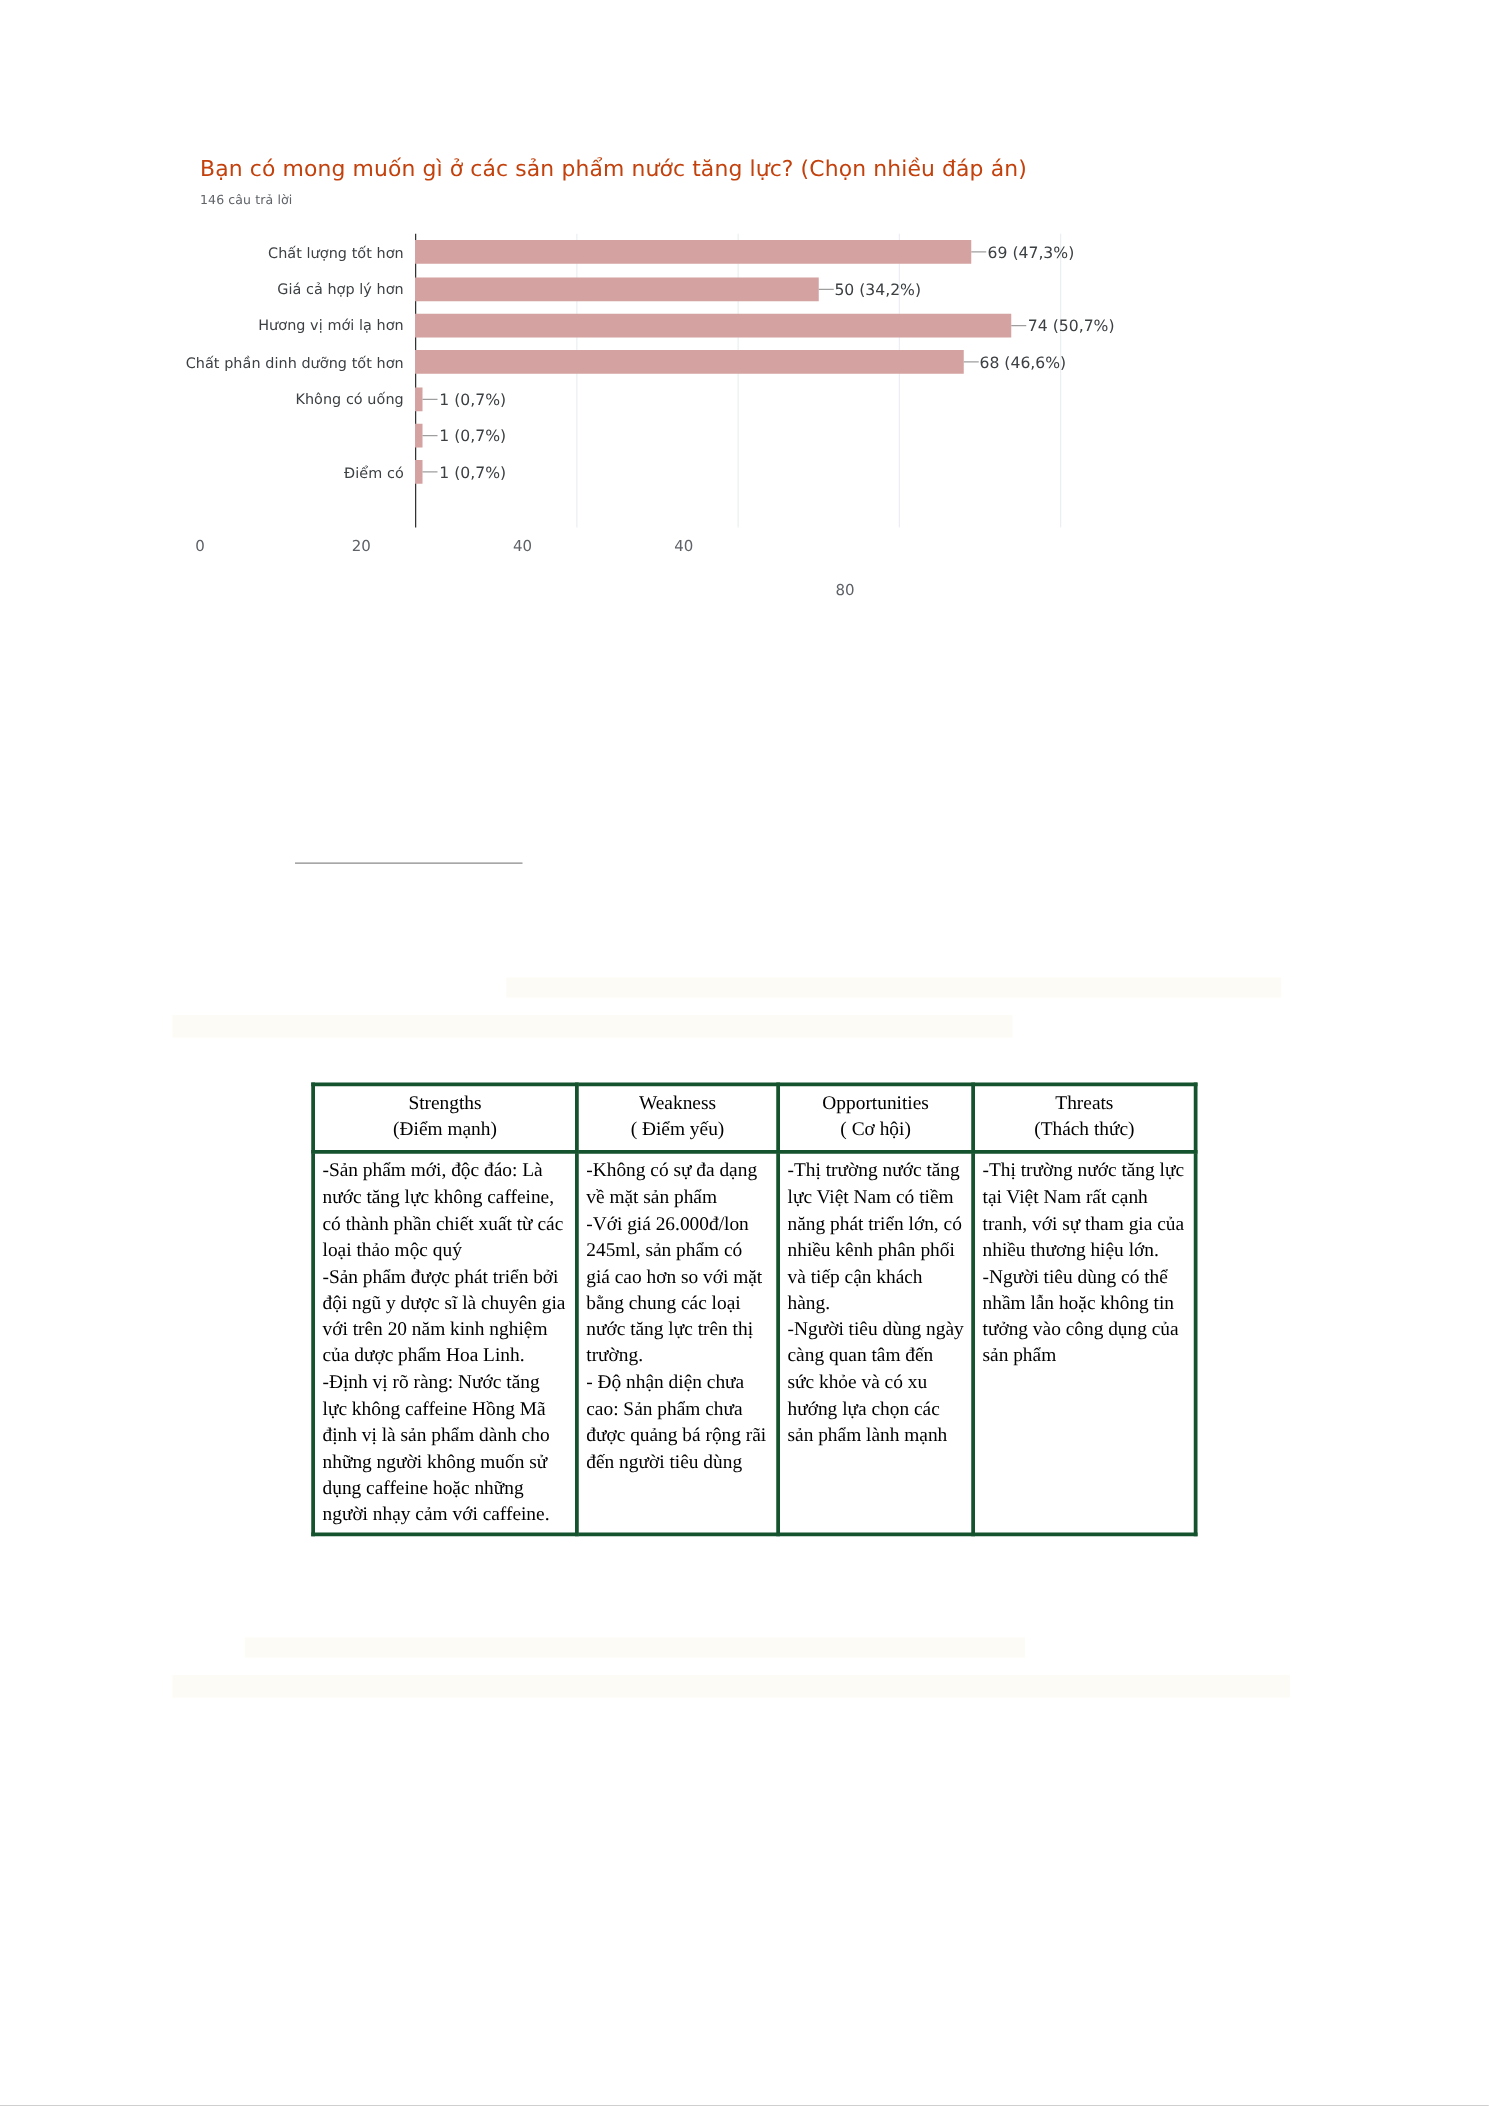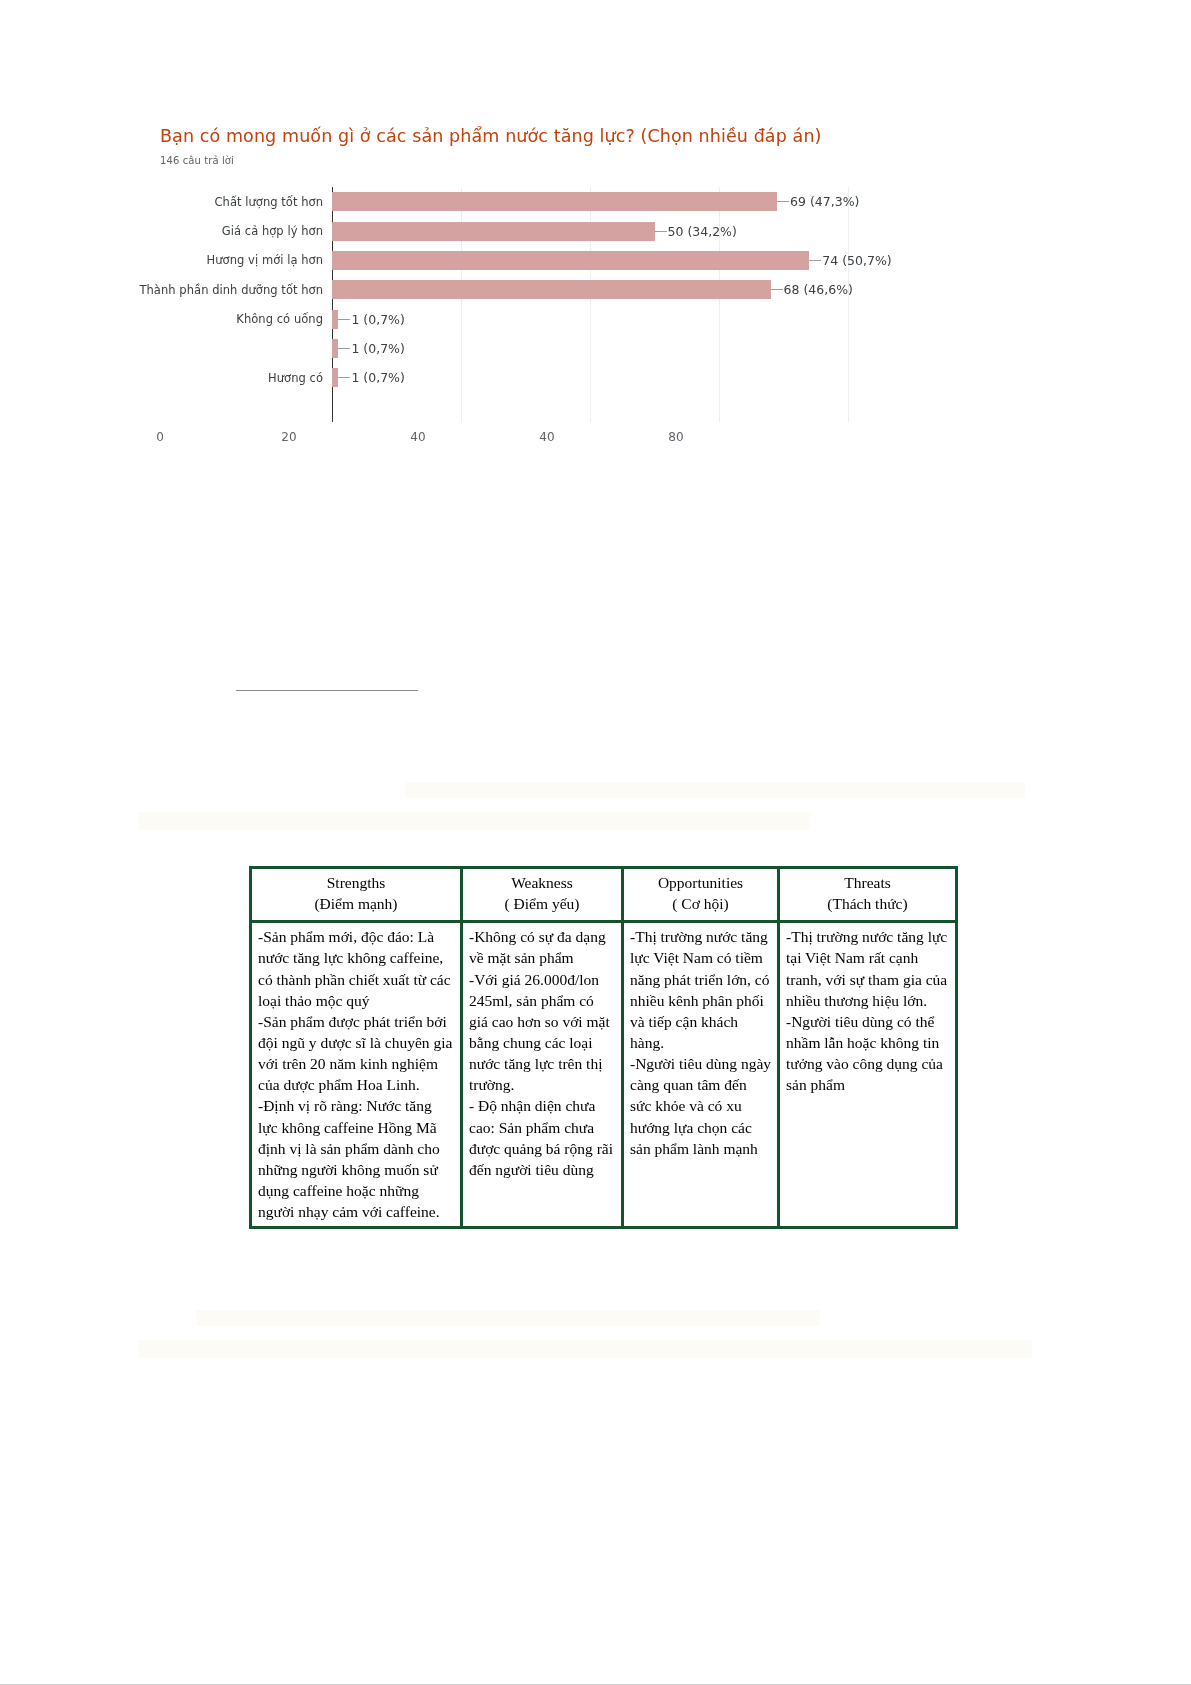--- a/index.html
+++ b/index.html
@@ -219,51 +219,51 @@
             <div class="leader"></div>
             <div class="val-label">50 (34,2%)</div>
           </div>
           <div class="bar-row">
             <div class="cat-label">Hương vị mới lạ hơn</div>
             <div class="bar" style="width: 477.3px; background: rgb(212, 162, 160);"></div>
             <div class="leader"></div>
             <div class="val-label">74 (50,7%)</div>
           </div>
           <div class="bar-row">
-            <div class="cat-label">Thành phần dinh dưỡng tốt hơn</div>
+            <div class="cat-label">Chất phần dinh dưỡng tốt hơn</div>
             <div class="bar" style="width: 438.6px; background: rgb(212, 162, 160);"></div>
             <div class="leader"></div>
             <div class="val-label">68 (46,6%)</div>
           </div>
           <div class="bar-row">
             <div class="cat-label">Không có uống</div>
             <div class="bar" style="width: 6.45px; background: rgb(212, 162, 160);"></div>
             <div class="leader"></div>
             <div class="val-label">1 (0,7%)</div>
           </div>
           <div class="bar-row">
             <div class="cat-label"></div>
             <div class="bar" style="width: 6.45px; background: rgb(212, 162, 160);"></div>
             <div class="leader"></div>
             <div class="val-label">1 (0,7%)</div>
           </div>
           <div class="bar-row">
-            <div class="cat-label">Hương có</div>
+            <div class="cat-label">Điểm có</div>
             <div class="bar" style="width: 6.45px; background: rgb(212, 162, 160);"></div>
             <div class="leader"></div>
             <div class="val-label">1 (0,7%)</div>
           </div>
         </div>
     </div>
     <div class="ticks" id="x-ticks">
         <div class="tick" style="left: 0px;">0</div>
         <div class="tick" style="left: 129px;">20</div>
         <div class="tick" style="left: 258px;">40</div>
         <div class="tick" style="left: 387px;">40</div>
-        <div class="tick" style="left: 516px;">80</div>
+        <div class="tick" style="left: 516px; margin-top: 35px;">80</div>
       </div>
   </div>
 </div>
 
 <div id="stray-rule"></div>
 
 <div class="band" style="left:405px; top:782px; width:620px; height:16px;"></div>
 <div class="band" style="left:138px; top:812px; width:672px; height:18px;"></div>
 <div class="band" style="left:196px; top:1310px; width:624px; height:16px;"></div>
 <div class="band" style="left:138px; top:1340px; width:894px; height:18px;"></div>

